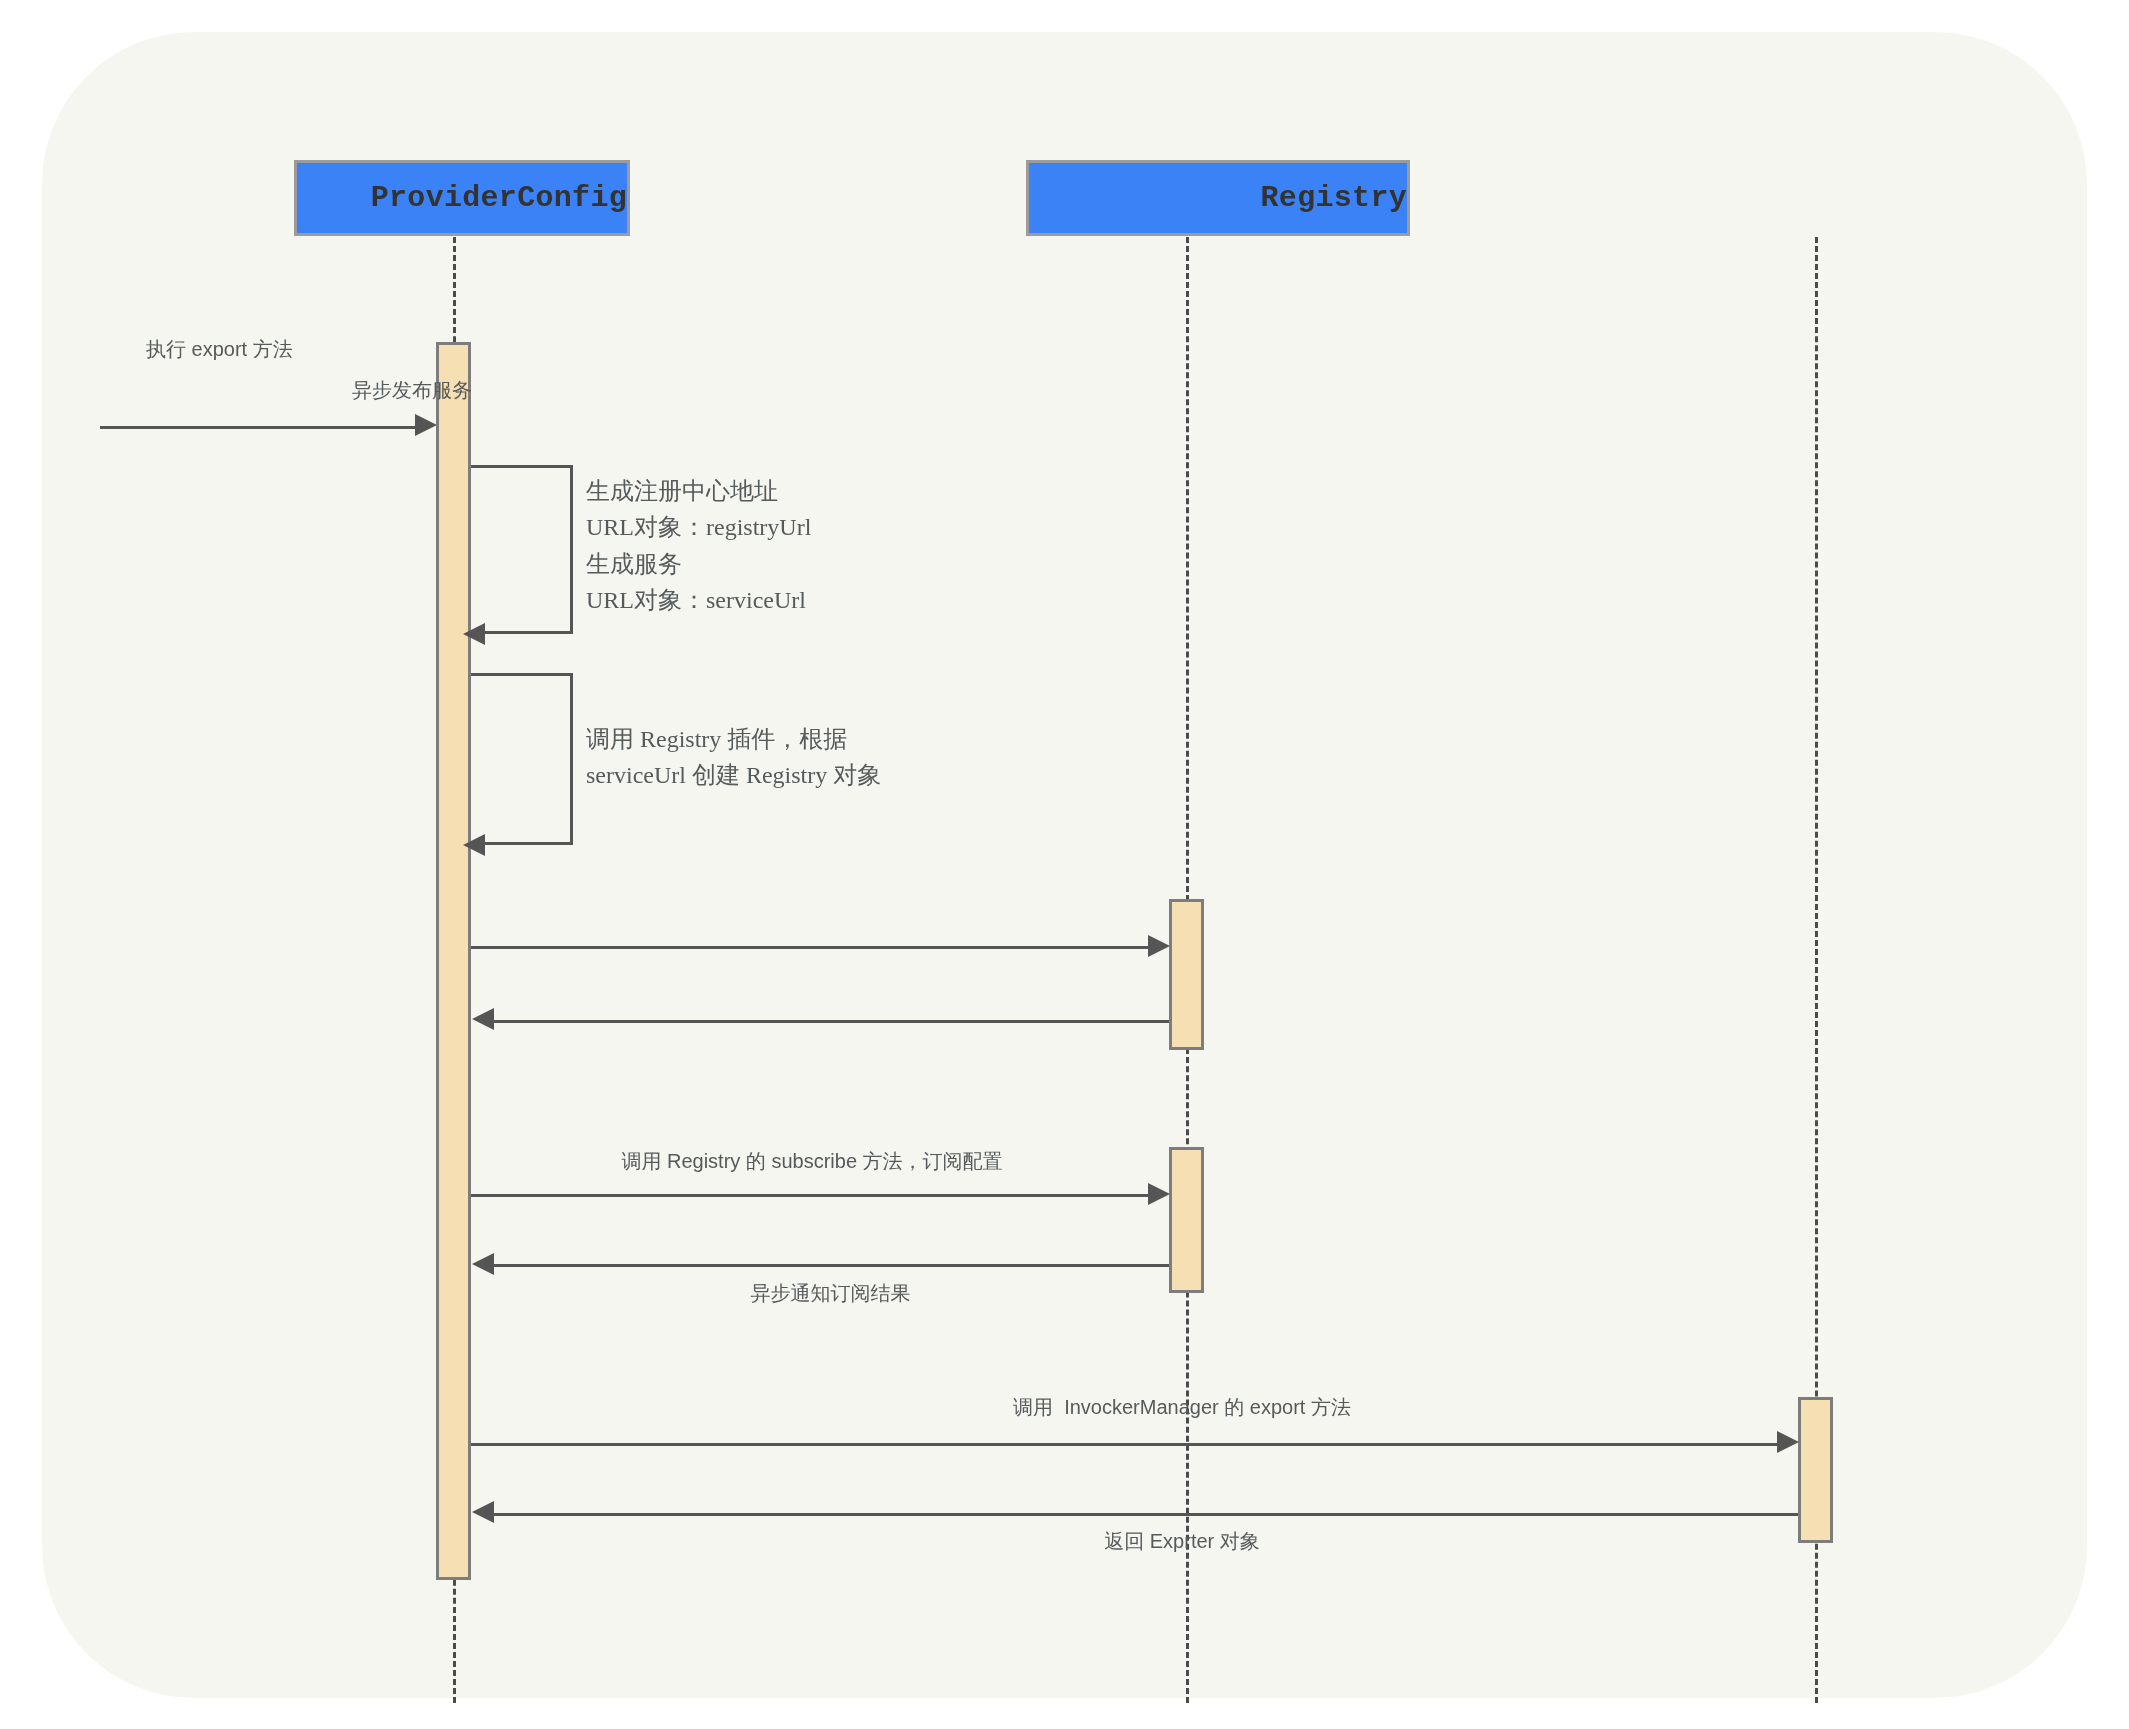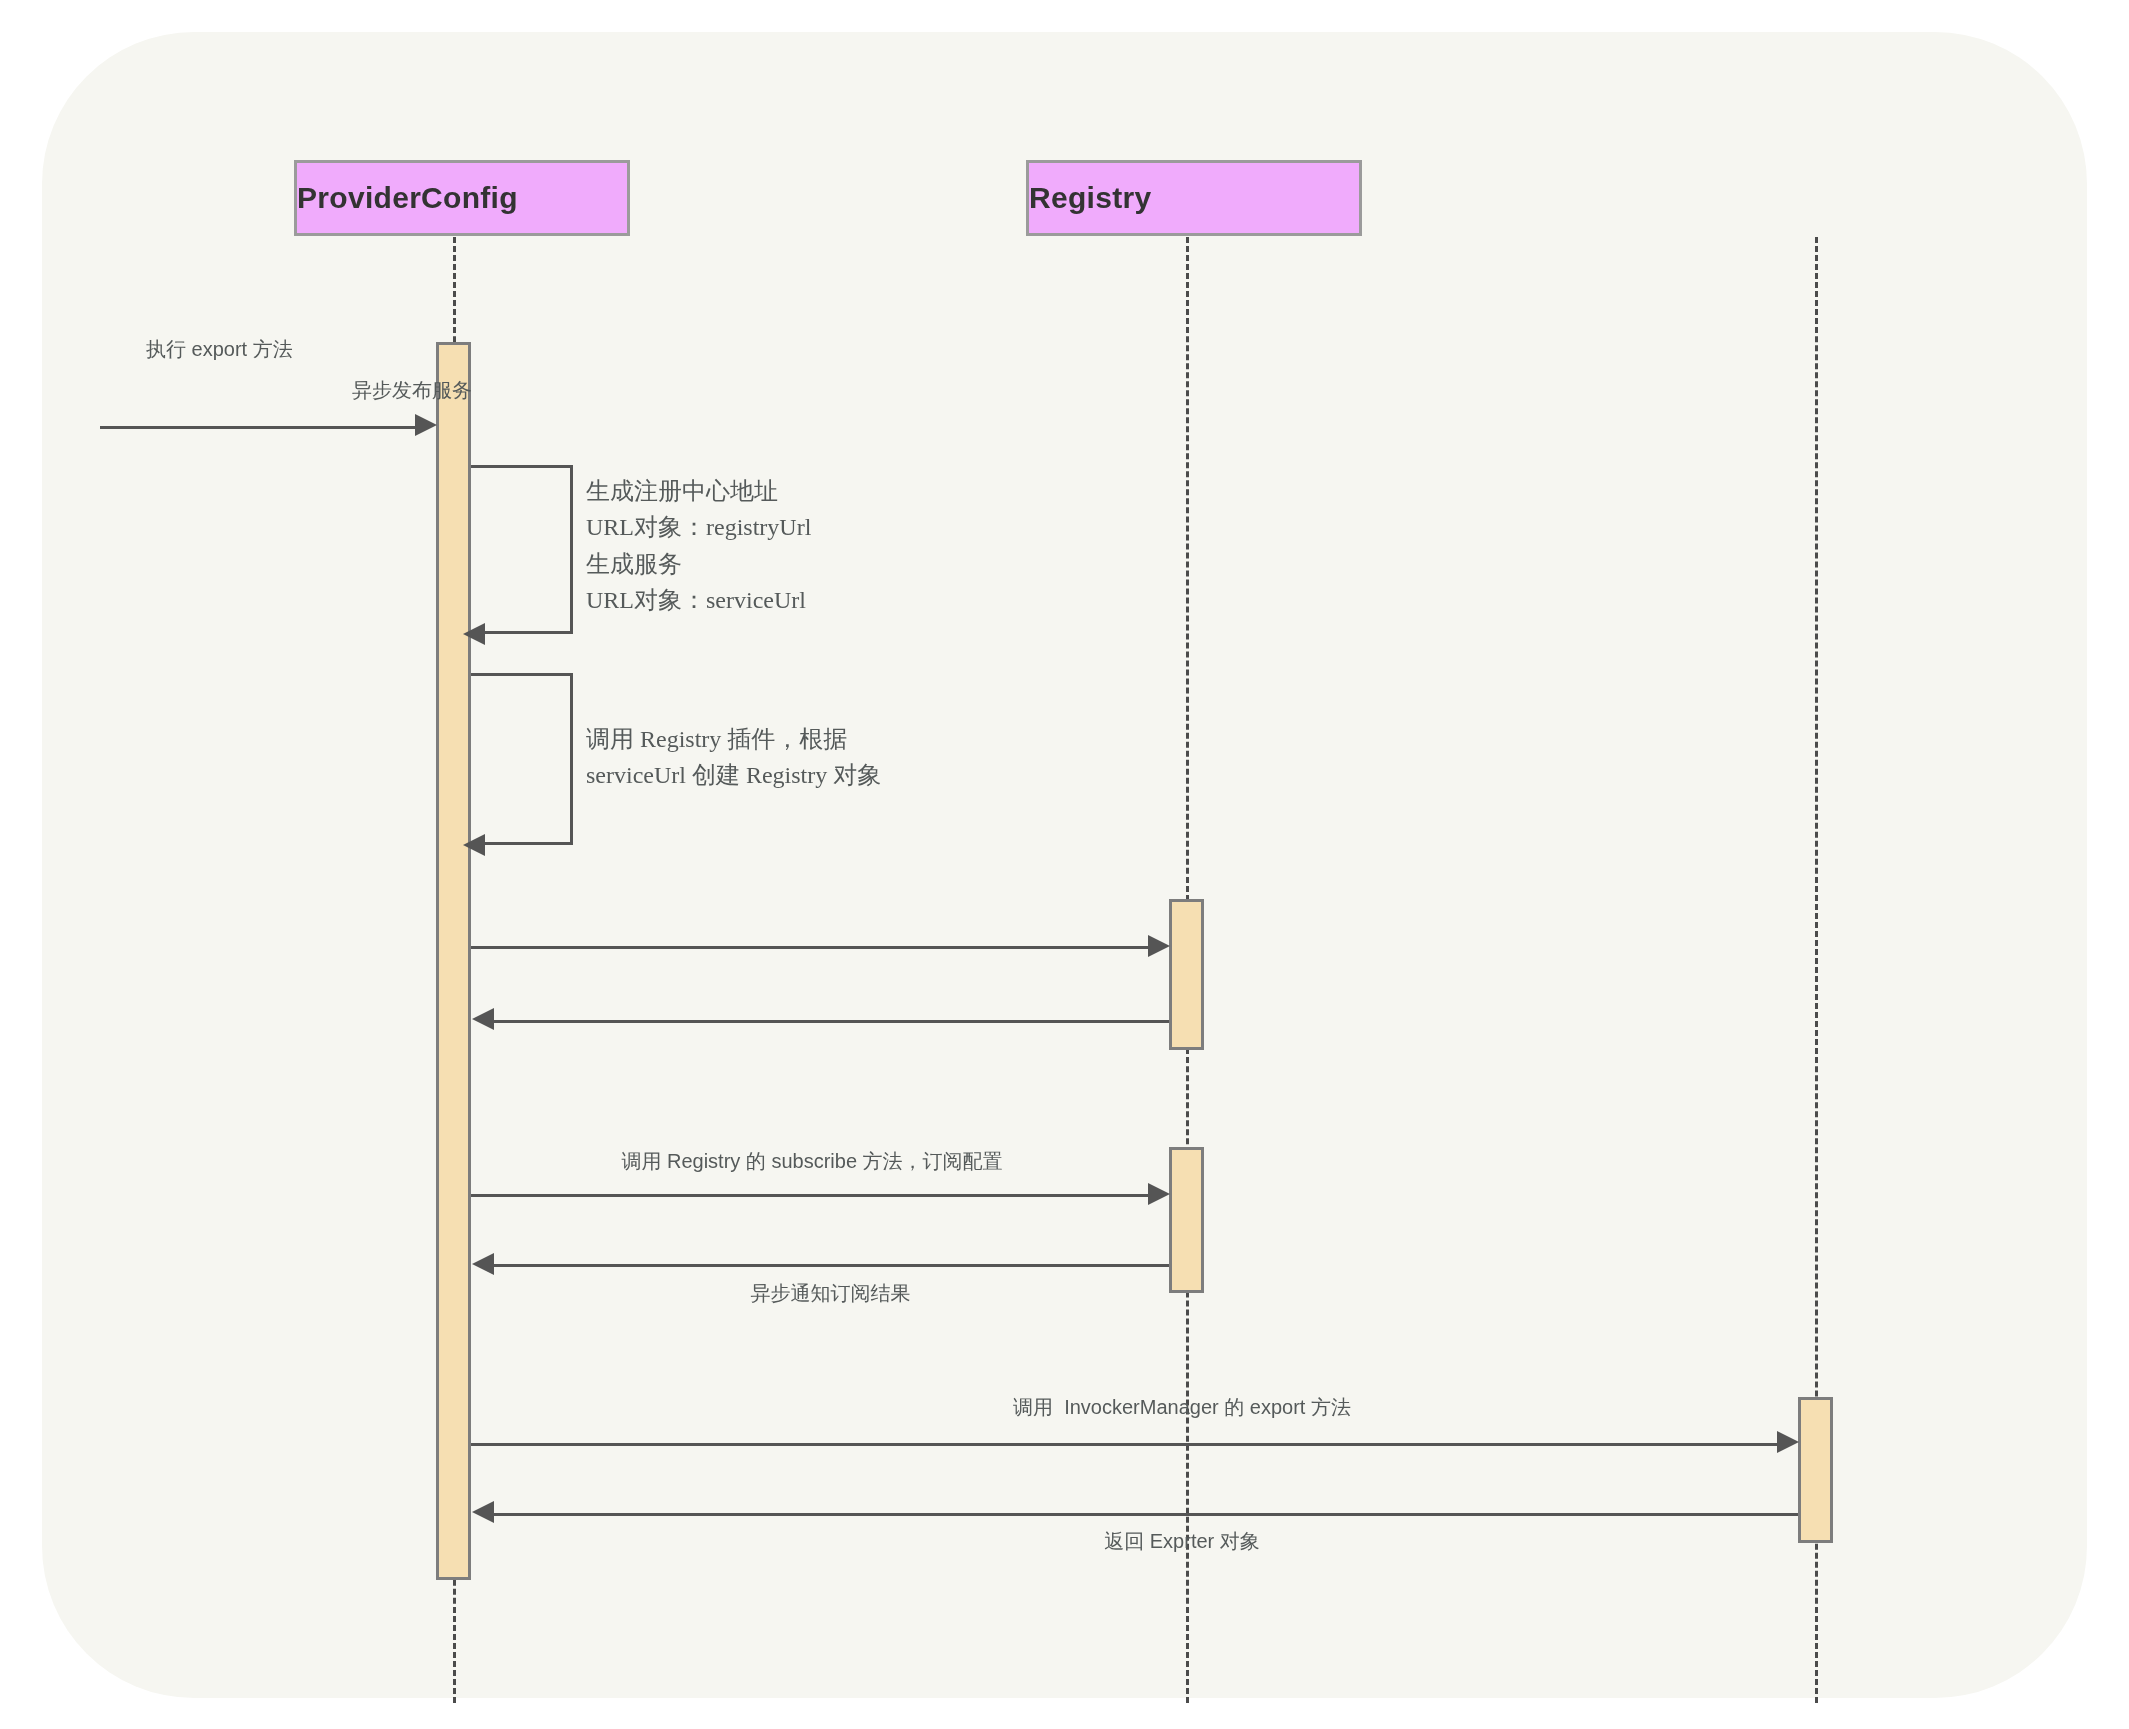--- a/index.html
+++ b/index.html
@@ -29,26 +29,27 @@
     position: absolute;
     width: 0;
     border-left: 3.7px dashed #4b4b4b;
     z-index: 1;
   }
 
   
   .participant {
     position: absolute;
     box-sizing: border-box;
-    background: #f0abfc;
+    background: #3b82f6;
     border: 3.7px solid #9b9b9b;
     display: flex;
     align-items: center;
-    justify-content: flex-start;
+    justify-content: flex-end;
     z-index: 5;
+    font-family: Liberation Mono, monospace;
   }
   .participant-label {
     font-size: 30px;
     font-weight: bold;
     color: #333333;
     letter-spacing: 0.3px;
     white-space: nowrap;
   }
 
   
@@ -124,21 +125,21 @@
   <div id="canvas"></div>
 
   <div class="lifeline" style="left:453px; top:237px; height:1466px;"></div>
   <div class="lifeline" style="left:1186px; top:237px; height:1466px;"></div>
   <div class="lifeline" style="left:1815px; top:237px; height:1466px;"></div>
 
   <div class="participant" style="left:294px; top:160px; width:336px; height:76px;">
     <span class="participant-label">ProviderConfig</span>
   </div>
 
-  <div class="participant" style="left:1026px; top:160px; width:336px; height:76px;">
+  <div class="participant" style="left:1026px; top:160px; width:384px; height:76px;">
     <span class="participant-label">Registry</span>
   </div>
 
 
   <div class="activation" style="left:436px; top:342px; width:35px; height:1238px;"></div>
 
   <div class="activation" style="left:1169px; top:899px; width:35px; height:151px;"></div>
 
   <div class="activation" style="left:1169px; top:1147px; width:35px; height:146px;"></div>
 

